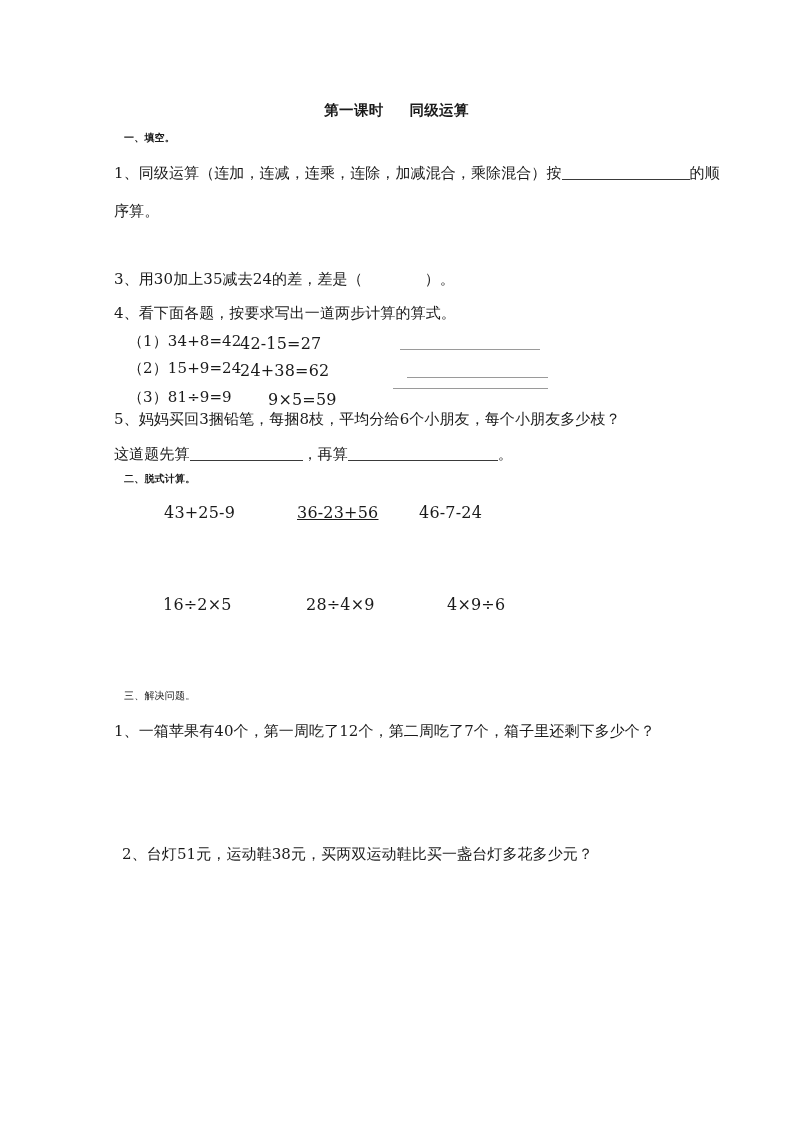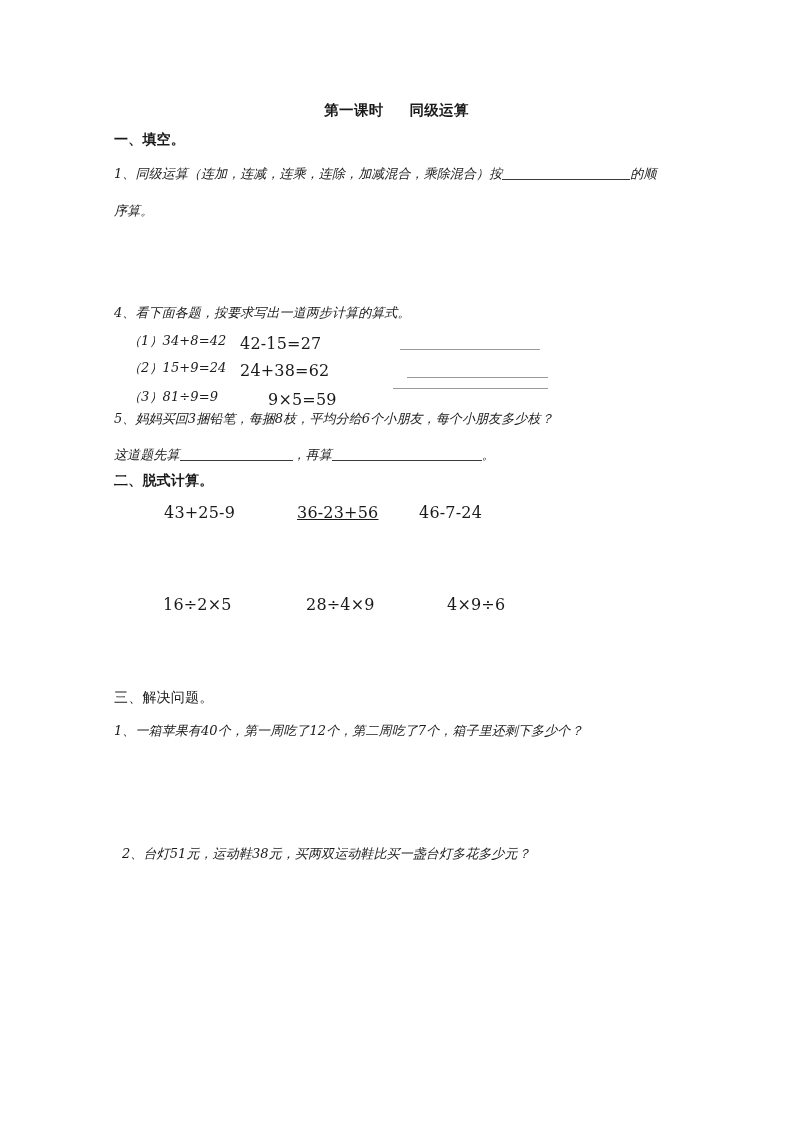--- a/index.html
+++ b/index.html
@@ -30,37 +30,36 @@
     font-size: 14.5px;
     font-weight: bold;
     letter-spacing: 0.3px;
   }
   .doc-title .title-gap {
     display: inline-block;
     width: 26px;
   }
   .sec-head {
     position: absolute;
-    left: 114px;
-    font-size: 14px;
+    left: 124px;
+    font-size: 10px;
     font-weight: bold;
     letter-spacing: 0.2px;
     white-space: nowrap;
   }
   .sec-head.plain {
     font-weight: normal;
   }
   .q-line {
     position: absolute;
     left: 114px;
-    font-size: 13px;
+    font-size: 15px;
     line-height: 1.0;
     white-space: nowrap;
     letter-spacing: 0.1px;
-    font-style: italic;
   }
   .indent1 {
     left: 128px;
   }
   .indent2 {
     left: 122px;
   }
   
   .blank {
     display: inline-block;
@@ -100,20 +99,23 @@
   </div>
 
   <div class="sec-head" style="top:131px;">一、填空。</div>
 
   <div class="q-line" style="top:165px;">
     <span>1、同级运算（连加，连减，连乘，连除，加减混合，乘除混合）按</span><span class="blank b-w1"></span><span>的顺</span>
   </div>
   <div class="q-line" style="top:204px;">序算。</div>
 
 
+  <div class="q-line" style="top:272px;">
+    <span>3、用30加上35减去24的差，差是（</span><span class="b-paren"></span><span>）。</span>
+  </div>
 
   <div class="q-line" style="top:306px;text-align:center;">4、看下面各题，按要求写出一道两步计算的算式。</div>
 
   <div class="q-line indent1" style="top:334px;">
     <span>（1）</span><span>34+8=42</span>
   </div>
   <div class="calc-cell" style="left:240px; top:334px;">42-15=27</div>
   <div class="rule" style="left:400px; top:349px; width:140px;"></div>
 
   <div class="q-line indent1" style="top:361px;">

